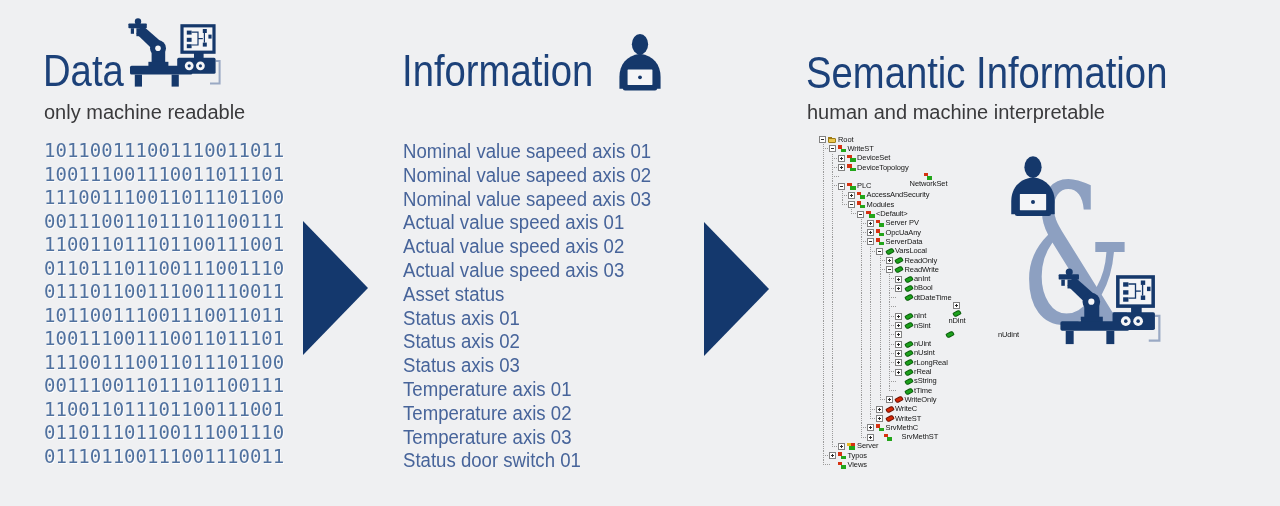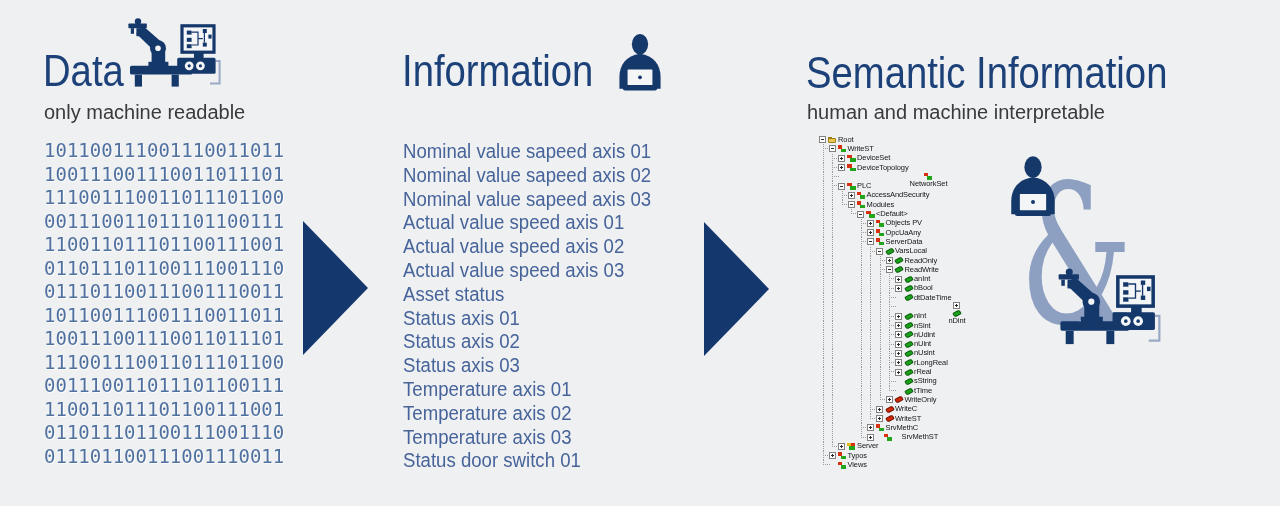--- a/index.html
+++ b/index.html
@@ -240,21 +240,21 @@
         <span class="tic tic-object"></span>
         <span class="tlabel">&lt;Default&gt;</span>
       </div>
       <div class="trow" style="padding-left: 47.5px;">
         <div class="tguide" style="left: 3.5px;"></div>
         <div class="tguide" style="left: 13px;"></div>
         <div class="tguide" style="left: 41.5px;"></div>
         <div class="tstub" style="left: 41.5px; width: 7px;"></div>
         <span class="tbox plus"></span>
         <span class="tic tic-object"></span>
-        <span class="tlabel">Objects PV</span>
+        <span class="tlabel">Server PV</span>
       </div>
       <div class="trow" style="padding-left: 47.5px;">
         <div class="tguide" style="left: 3.5px;"></div>
         <div class="tguide" style="left: 13px;"></div>
         <div class="tguide" style="left: 41.5px;"></div>
         <div class="tstub" style="left: 41.5px; width: 7px;"></div>
         <span class="tbox plus"></span>
         <span class="tic tic-object"></span>
         <span class="tlabel">OpcUaAny</span>
       </div>
@@ -364,21 +364,21 @@
         <div class="tguide" style="left: 13px;"></div>
         <div class="tguide" style="left: 41.5px;"></div>
         <div class="tguide" style="left: 51px;"></div>
         <div class="tguide" style="left: 60.5px;"></div>
         <div class="tguide" style="left: 70px;"></div>
         <div class="tstub" style="left: 70px; width: 7px;"></div>
         <span class="tbox plus"></span>
         <span class="tic tic-tag-green"></span>
         <span class="tlabel">nSint</span>
       </div>
-      <div class="trow" style="padding-left: 76px;">
+      <div class="trow" style="padding-left: 76px; justify-content: space-between;">
         <div class="tguide" style="left: 3.5px;"></div>
         <div class="tguide" style="left: 13px;"></div>
         <div class="tguide" style="left: 41.5px;"></div>
         <div class="tguide" style="left: 51px;"></div>
         <div class="tguide" style="left: 60.5px;"></div>
         <div class="tguide" style="left: 70px;"></div>
         <div class="tstub" style="left: 70px; width: 7px;"></div>
         <span class="tbox plus"></span>
         <span class="tic tic-tag-green"></span>
         <span class="tlabel">nUdint</span>

